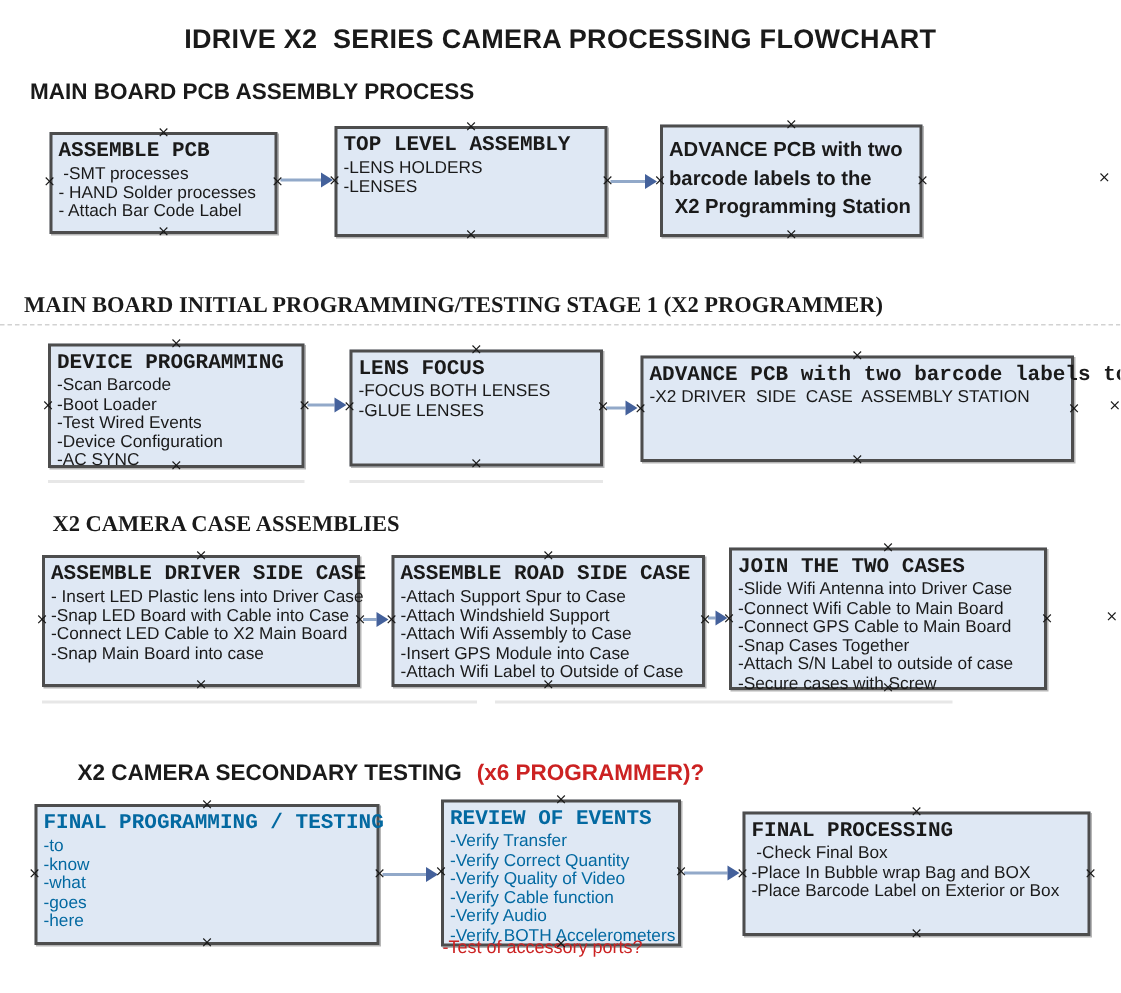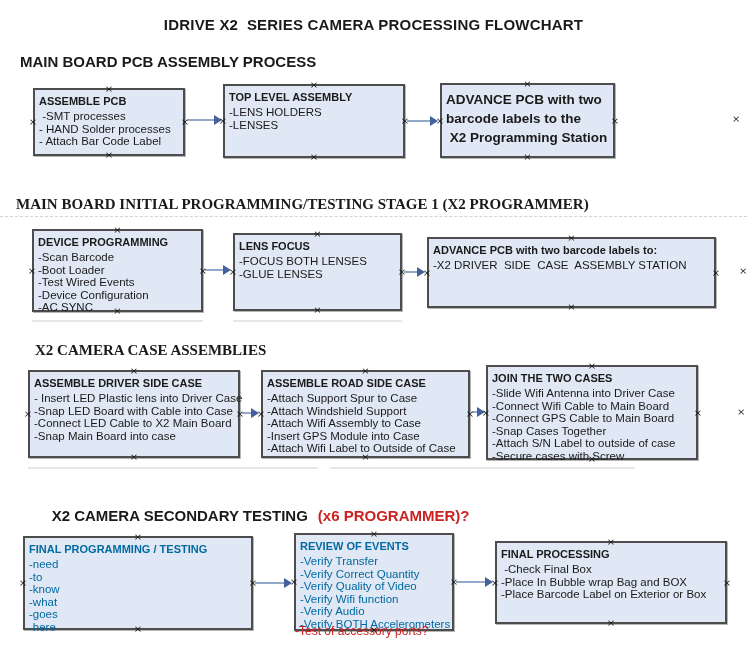--- a/index.html
+++ b/index.html
@@ -1,32 +1,32 @@
 <!DOCTYPE html>
 <html><head>
 <meta charset="utf-8">
 <style>
   html,body { margin:0; padding:0; background:#ffffff; }
   .canvas { position:relative; width:747px; height:662px; background:#ffffff;
             font-family:"Liberation Sans", sans-serif; color:#1a1a1a; overflow:hidden; }
 
   .page-title { position:absolute; top:16px; left:0; width:747px; text-align:center;
-                font-size:15px; font-weight:bold; white-space:pre; letter-spacing:.2px; }
+                font-size:18px; font-weight:bold; white-space:pre; letter-spacing:.2px; }
 
   .sec-h { position:absolute; font-size:15px; font-weight:bold; white-space:pre; }
   #h1 { left:20px; top:53px; }
   #h2 { left:16px; top:196px;font-family:Liberation Serif, serif; }
   #h3 { left:35px; top:342px;font-family:Liberation Serif, serif; }
   #h4 { left:35px; top:490px; }
   #h4 .red-part { color:#cc2222; margin-left:10px; }
 
   .fc-box { position:absolute; background:#dfe8f4; border:2px solid #4d4d4d;
             box-shadow:1px 1px 0 rgba(110,110,110,.5); box-sizing:border-box;
             padding:3px 3px 0 4px; }
-  .bt  { font-size:11px; font-weight:bold; line-height:17px; white-space:pre; }
+  .bt  { font-size:14px; font-weight:bold; line-height:17px; white-space:pre;font-family:Liberation Mono, monospace; }
   .bl  { font-size:11.5px; line-height:12.6px; white-space:pre; }
   .btl { font-size:13.5px; font-weight:bold; line-height:19px; white-space:pre; }
   .red-box .bt, .red-box .bl { color:#0369a1; }
 
   #box-a { left:33px;  top:88px;  width:152px; height:68px; }
   #box-b { left:223px; top:84px;  width:182px; height:74px; }
   #box-c { left:440px; top:83px;  width:175px; height:75px; padding-top:5px; }
   #box-d { left:32px;  top:229px; width:171px; height:83px; }
   #box-e { left:233px; top:233px; width:169px; height:78px; }
   #box-f { left:427px; top:237px; width:289px; height:71px; }
@@ -183,38 +183,37 @@
     <div class="bl">-Attach S/N Label to outside of case</div>
     <div class="bl">-Secure cases with Screw</div>
   <span class="handle h-t">×</span>
       <span class="handle h-r">×</span>
       <span class="handle h-b">×</span>
       <span class="handle h-l">×</span>
     </div>
 
   <div class="fc-box red-box" id="box-j">
     <div class="bt">FINAL PROGRAMMING / TESTING</div>
-    <div class="bl">-need</div>
     <div class="bl">-to</div>
     <div class="bl">-know</div>
     <div class="bl">-what</div>
     <div class="bl">-goes</div>
     <div class="bl">-here</div>
   <span class="handle h-t">×</span>
       <span class="handle h-r">×</span>
       <span class="handle h-b">×</span>
       <span class="handle h-l">×</span>
     </div>
 
   <div class="fc-box red-box" id="box-k">
     <div class="bt">REVIEW OF EVENTS</div>
     <div class="bl">-Verify Transfer</div>
     <div class="bl">-Verify Correct Quantity</div>
     <div class="bl">-Verify Quality of Video</div>
-    <div class="bl">-Verify Wifi function</div>
+    <div class="bl">-Verify Cable function</div>
     <div class="bl">-Verify Audio</div>
     <div class="bl">-Verify BOTH Accelerometers</div>
   <span class="handle h-t">×</span>
       <span class="handle h-r">×</span>
       <span class="handle h-b">×</span>
       <span class="handle h-l">×</span>
     </div>
 
   <div class="overflow-item">-Test of accessory ports?</div>
 

